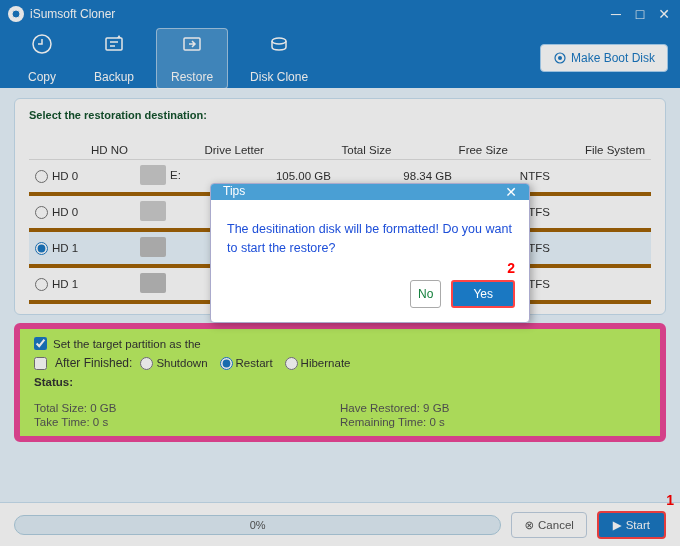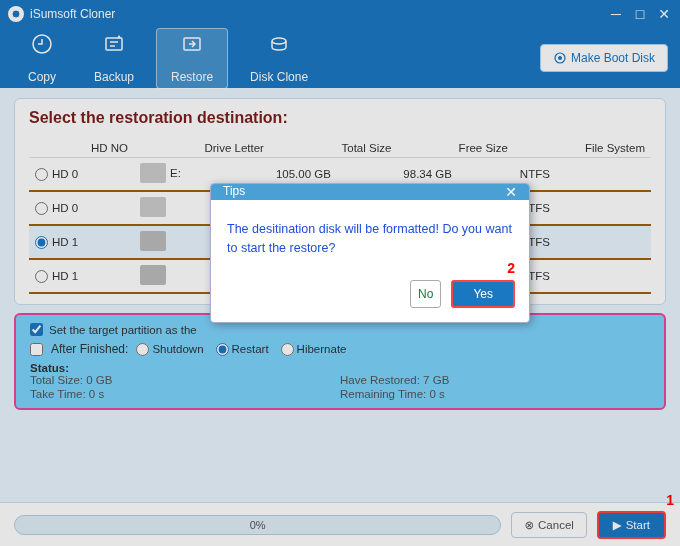--- a/index.html
+++ b/index.html
@@ -100,52 +100,52 @@
 
     
     .panel {
       background: white;
       border: 1px solid #c8dff0;
       border-radius: 6px;
       padding: 10px 14px;
       margin-bottom: 8px;
     }
     .panel-title {
-      color: #7f1d1d;
-      font-size: 16px;
+      color: #14532d;
+      font-size: 11px;
       font-weight: bold;
-      margin-bottom: 12px;
+      margin-bottom: 20px;
     }
 
     
     .restore-table {
       width: 100%;
       border-collapse: collapse;
       font-size: 11.5px;
     }
     .restore-table th {
       text-align: right;
       color: #333;
       padding: 3px 6px;
       font-weight: normal;
       border-bottom: 1px solid #e0e0e0;
     }
     .restore-table td {
       padding: 5px 6px;
       color: #333;
-      border-bottom: 2px solid #a16207;
+      border-bottom: 4px solid #a16207;
     }
     .restore-table tr.selected td {
       background: #e8f4fd;
     }
 
     
     .bottom-panel {
-      background: #7dd3fc;
-      border: 2px solid #ec4899;
+      background: #bef264;
+      border: 6px solid #ec4899;
       border-radius: 6px;
       padding: 8px 14px;
     }
     .form-row {
       display: flex;
       align-items: center;
       gap: 8px;
       margin-bottom: 6px;
       font-size: 12px;
     }
@@ -184,21 +184,21 @@
       align-items: center;
       gap: 12px;
       font-size: 11.5px;
       color: #666;
     }
     .radio-option {
       display: flex;
       gap: 3px;
     }
     .status-section { font-size: 11.5px; color: #333; }
-    .status-title { font-weight: bold; margin-bottom: 0; }
+    .status-title { font-weight: bold; margin-bottom: 14px; }
     .status-grid {
       display: grid;
       grid-template-columns: 1fr 1fr;
       gap: 2px 0;
       font-size: 11.5px;
       color: #555;
     }
 
     
     .bottom-bar {
@@ -484,21 +484,21 @@
         <label class="radio-option">
           <input type="radio" name="finish" style="">
           <span>Hibernate</span>
         </label>
       </div>
     </div>
     <div class="status-section">
       <div class="status-title">Status:</div>
       <div class="status-grid">
         <span>Total Size: 0 GB</span>
-        <span>Have Restored: 7 GB</span>
+        <span>Have Restored: 9 GB</span>
         <span>Take Time: 0 s</span>
         <span>Remaining Time: 0 s</span>
       </div>
     </div>
   </div>
 </div>
 
 <div class="bottom-bar">
   <div class="progress-bar-container">
     <div class="progress-bar-fill"></div>

